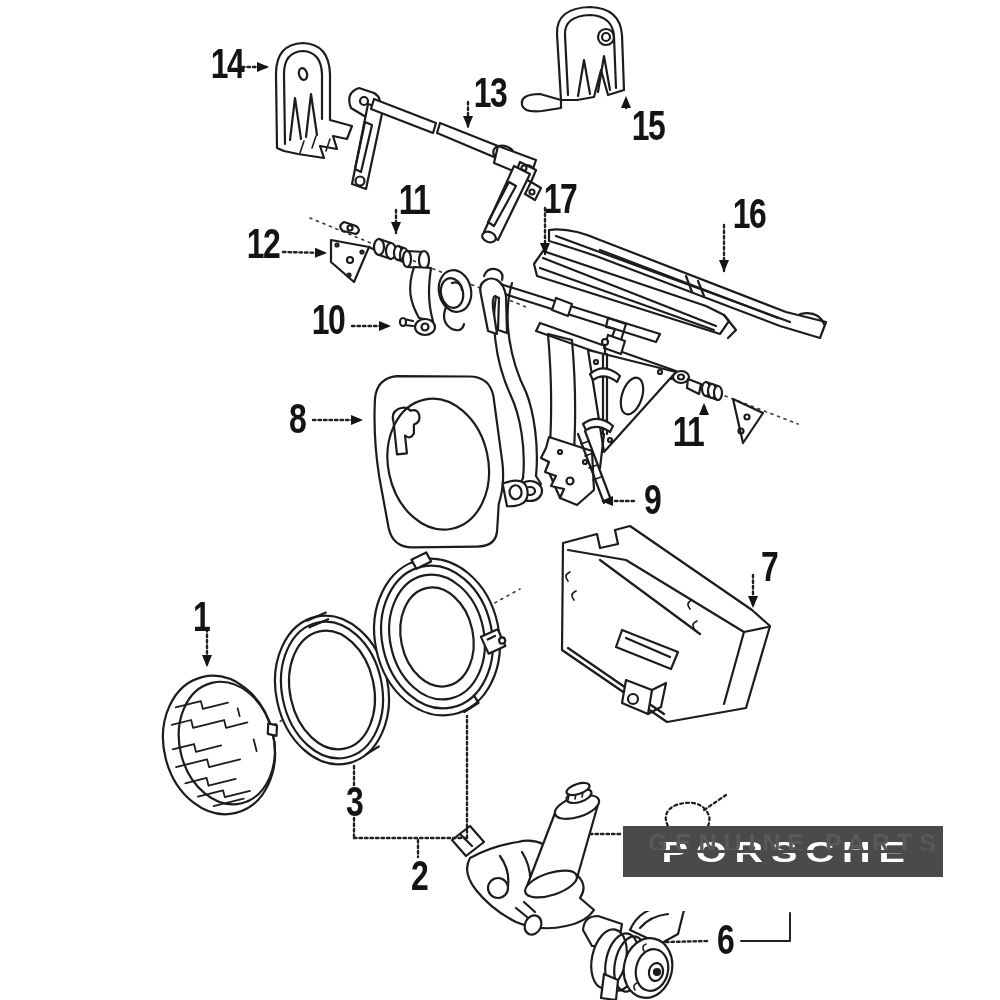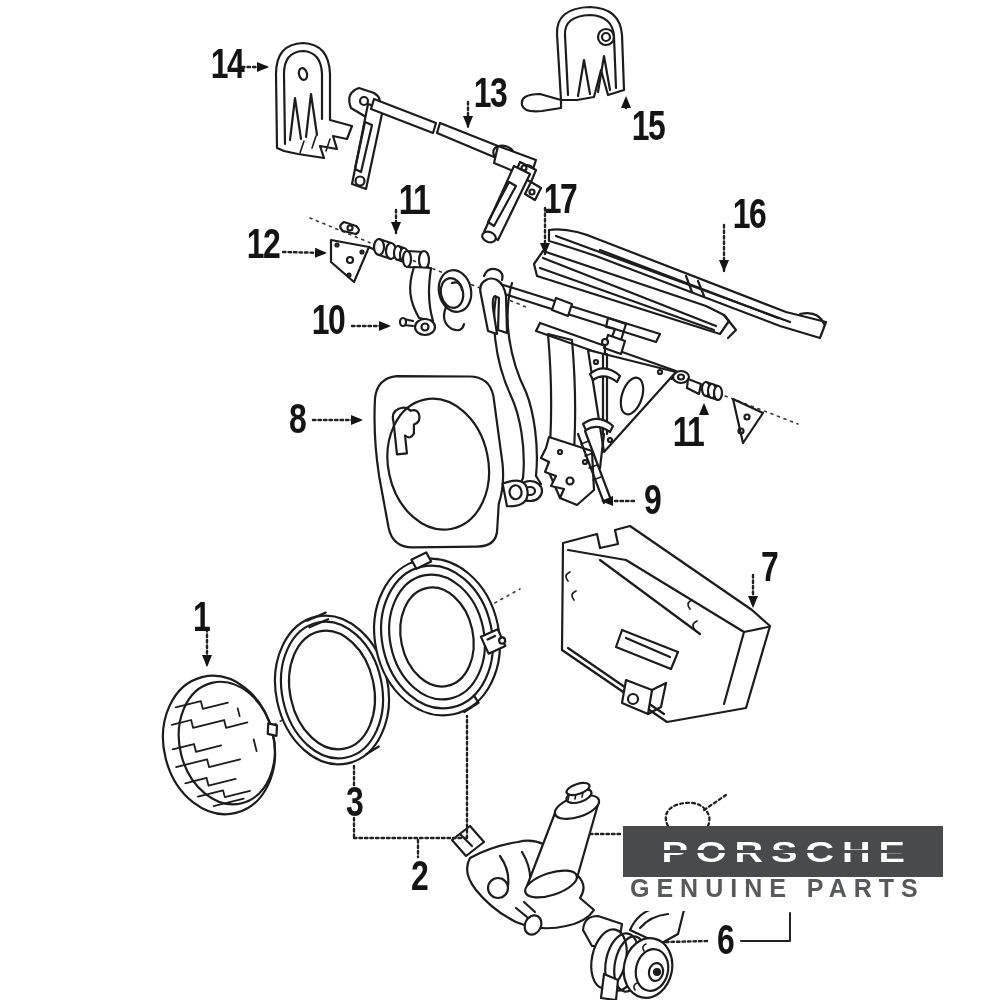--- a/index.html
+++ b/index.html
@@ -9,22 +9,22 @@
   .callout{position:absolute;z-index:7;transform:translate(-50%,-50%) scaleX(.76);
            font-weight:700;font-size:42px;line-height:1;letter-spacing:-2px;
            color:#141414;white-space:nowrap;}
   .banner{position:absolute;left:623px;top:826px;width:320px;height:51px;background:#494a4c;z-index:4;}
   .wordmark{position:absolute;left:623px;top:826px;width:320px;height:51px;z-index:5;
             display:flex;align-items:center;justify-content:center;}
   .wordmark span{color:#fff;font-weight:700;font-size:30px;letter-spacing:6px;padding-left:6px;
                  transform:scaleX(1.32);transform-origin:center;}
   .stripe{position:absolute;left:636px;top:850px;width:294px;height:3px;background:#494a4c;z-index:6;}
   .tagstrip{position:absolute;left:623px;top:877px;width:320px;height:34px;background:#fff;z-index:4;}
-  .tagline{position:absolute;left:623px;top:873px;width:320px;height:31px;z-index:5;
-           display:flex;align-items:center;justify-content:flex-start;}
+  .tagline{position:absolute;left:623px;top:828px;width:320px;height:31px;z-index:5;
+           display:flex;align-items:center;justify-content:flex-end;}
   .tagline span{color:#58595b;font-weight:700;font-size:25px;letter-spacing:7px;padding-left:7px;}
 </style>
 </head>
 <body>
 
 <div class="stage">
 
 <svg width="1000" height="1000" viewBox="0 0 1000 1000">
   <defs>
     <marker id="ah" markerWidth="13" markerHeight="11" refX="11" refY="5" orient="auto" markerUnits="userSpaceOnUse">

